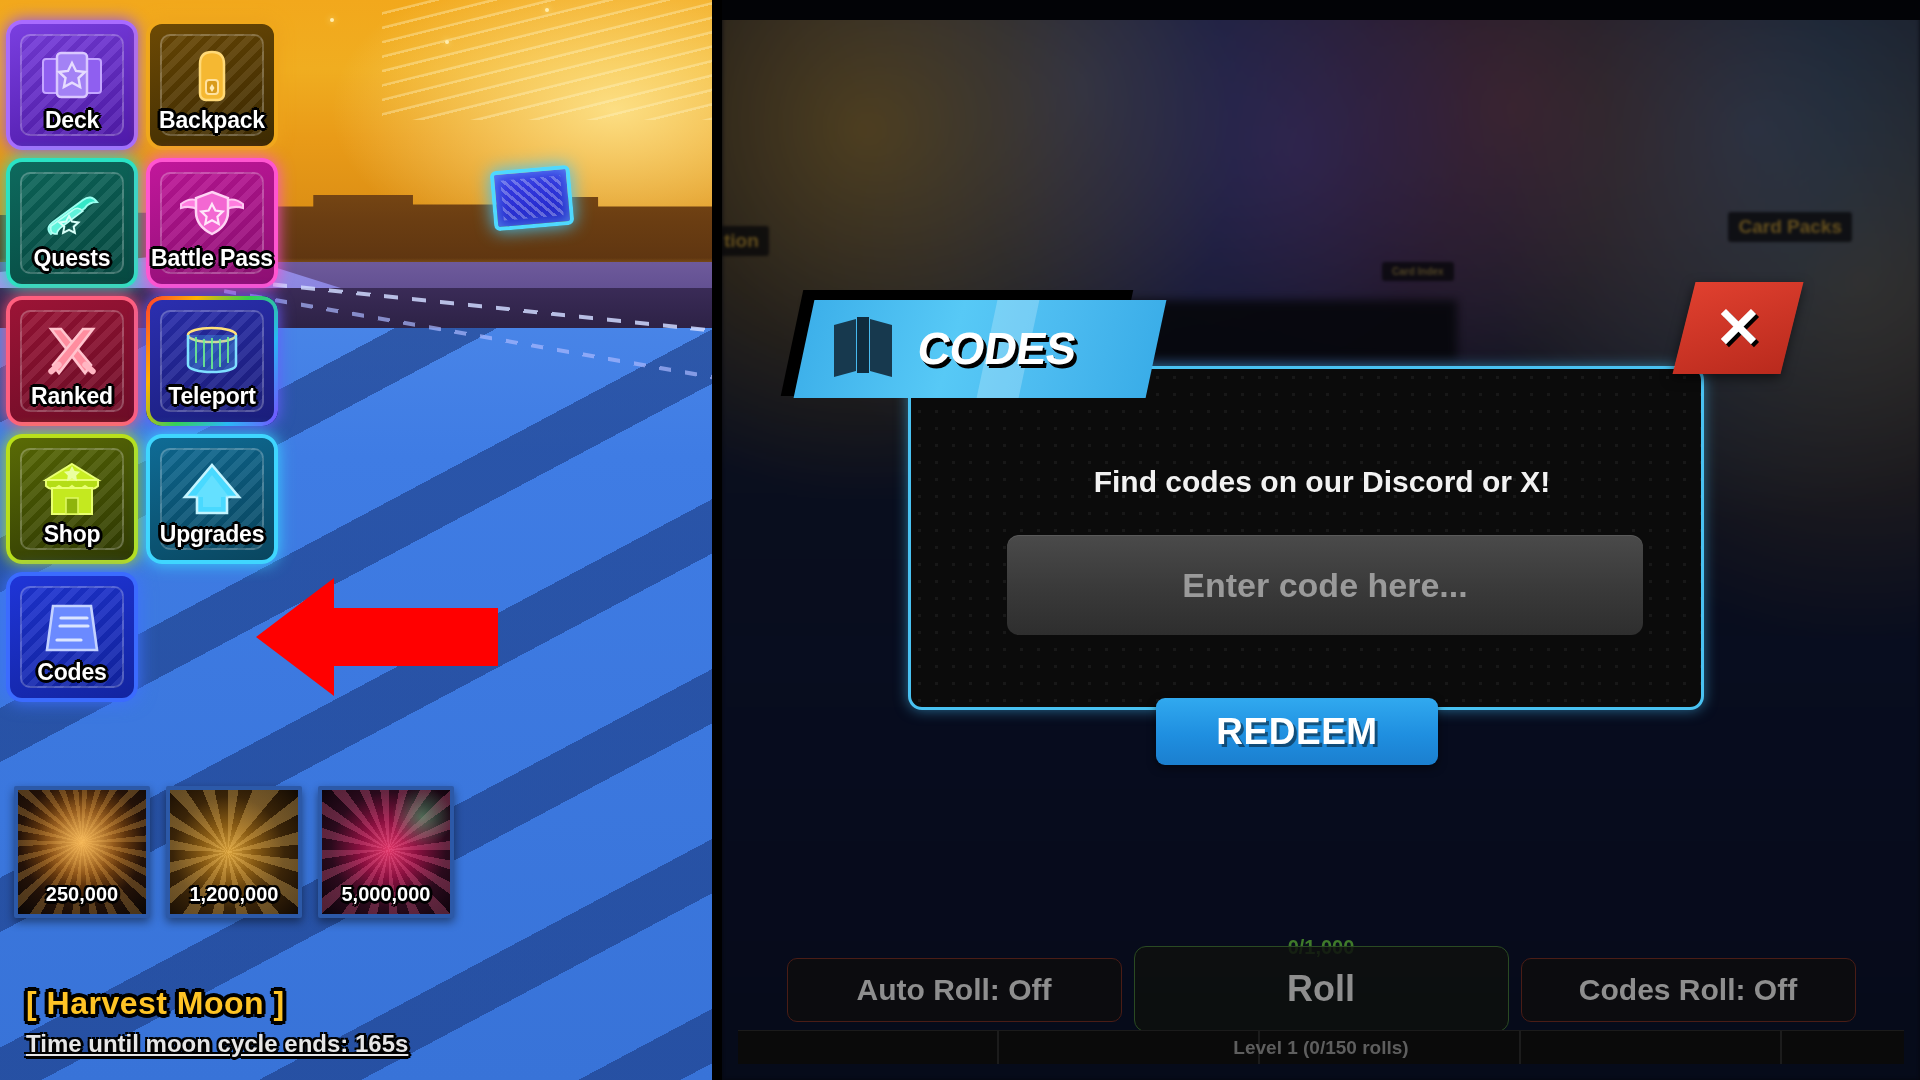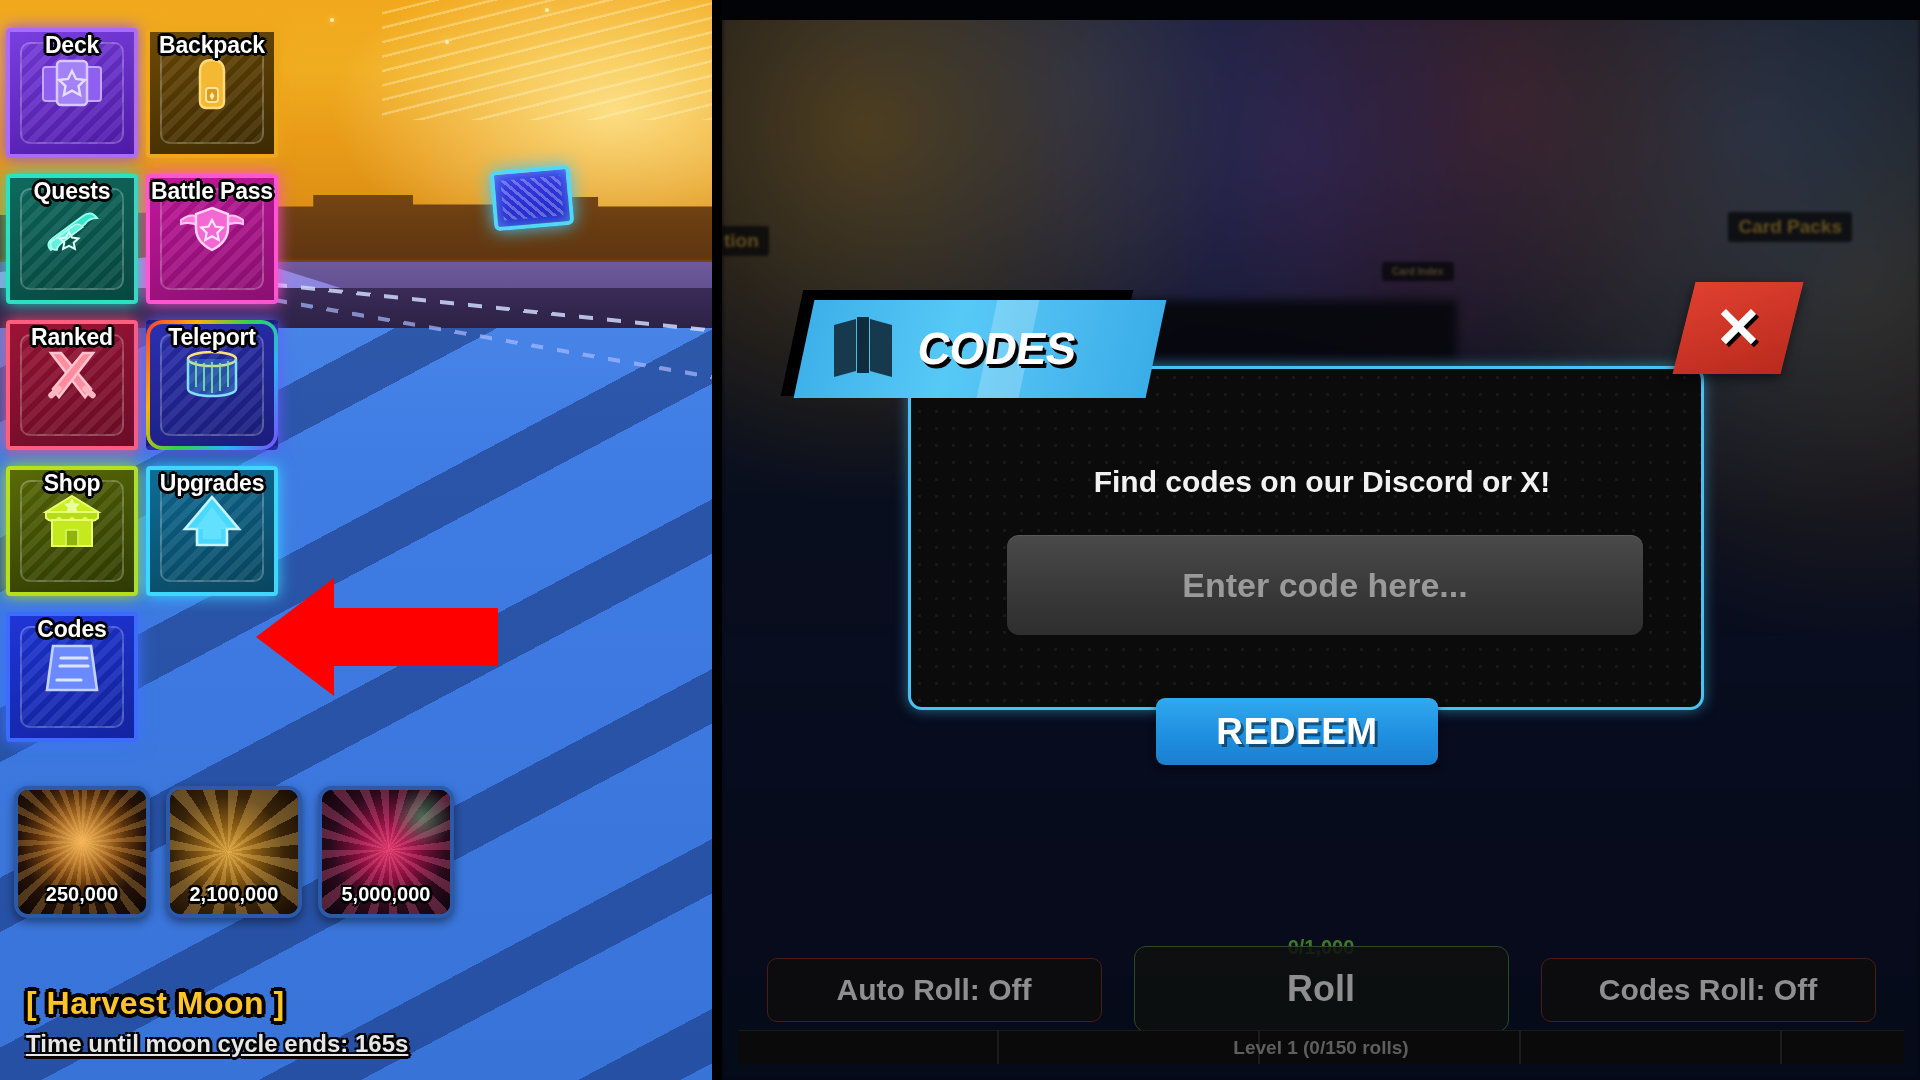--- a/index.html
+++ b/index.html
@@ -88,24 +88,23 @@
   }
 
   
   .menu-grid {
     position:absolute; left:6px; top:20px;
     display:grid; grid-template-columns: 132px 132px; gap: 8px 8px;
     z-index: 5;
   }
   .menu-btn {
     position:relative; width:132px; height:130px;
-    border-radius: 4px;
-    display:flex; justify-content:center;
+    border-radius: 16px;
+    display:flex; align-items:flex-end; justify-content:center;
     cursor:pointer;
-    margin-top:8px;
   }
   .menu-btn .inner {
     position:absolute; inset:10px; border-radius:10px;
     background: repeating-linear-gradient(135deg, rgba(255,255,255,.07) 0 6px, rgba(0,0,0,.06) 6px 12px);
     border:2px solid rgba(255,255,255,.22);
   }
   .menu-btn .icon-wrap {
     position:absolute; left:0; right:0; top:16px; height:72px;
     display:flex; align-items:center; justify-content:center;
   }
@@ -130,21 +129,21 @@
              -webkit-mask: linear-gradient(#000 0 0) content-box, linear-gradient(#000 0 0);
              -webkit-mask-composite: xor; mask-composite: exclude; }
   .m-shop  { background: linear-gradient(160deg,#5a6b06,#2f3903); border:4px solid #b9e01a; box-shadow:0 0 16px #b2dc18; }
   .m-set   { background: linear-gradient(160deg,#0c7a1f,#065213); border:4px solid #2ae84a; box-shadow:0 0 16px #27e347; }
   .m-upg   { background: linear-gradient(160deg,#0f6c96,#09465f); border:4px solid #3fd6ff; box-shadow:0 0 16px #3ad0ff; }
   .m-codes { background: linear-gradient(160deg,#1f35d8,#1224a0); border:4px solid #3b6bff; box-shadow:0 0 18px #3f72ff; }
 
   
   .cards-row { position:absolute; left:14px; top:786px; display:flex; gap:16px; z-index:5; }
   .card-slot {
-    position:relative; width:136px; height:132px; border-radius:14px;
+    position:relative; width:136px; height:132px; border-radius:2px;
     border:4px solid #2c59a8; background:#0d0d10; overflow:hidden;
     box-shadow: 0 4px 10px rgba(0,0,0,.45);
     cursor:pointer;
   }
   .card-art { position:absolute; inset:0; }
   .art-1 { background: radial-gradient(circle at 50% 42%, #f0a33a 0%, #8a4d10 32%, #241208 65%, #0a0605 100%); }
   .art-1::after{content:"";position:absolute;inset:0;background:radial-gradient(circle at 50% 40%, rgba(255,220,140,.35),transparent 45%),repeating-conic-gradient(from 0deg at 50% 42%, rgba(255,190,90,.25) 0 6deg, transparent 6deg 14deg);}
   .art-2 { background: radial-gradient(circle at 46% 50%, #d8a13b 0%, #8a5c14 28%, #3a2408 60%, #120a03 100%); }
   .art-2::after{content:"";position:absolute;inset:0;background:repeating-conic-gradient(from 30deg at 45% 50%, rgba(255,205,110,.3) 0 10deg, transparent 10deg 22deg);}
   .art-3 { background: radial-gradient(circle at 52% 48%, #e0386a 0%, #8c1040 30%, #2a0a1c 62%, #0a030a 100%); }
@@ -280,21 +279,21 @@
     font-size:37px; font-weight:bold; color:#fff; letter-spacing:.5px;
     text-shadow: 3px 3px 0 rgba(0,0,0,.45);
   }
 
   
   .bottom-bar { position:absolute; left:0; bottom:0; width:1198px; height:150px; z-index:8; }
   .roll-counter {
     position:absolute; left:0; right:0; top:6px; text-align:center;
     color:#3f7a2a; font-size:20px; font-weight:bold;
   }
-  .btn-row { position:absolute; left:0; top:28px; width:1198px; height:72px; display:flex; justify-content:center; align-items:flex-start; gap:32px; }
+  .btn-row { position:absolute; left:0; top:28px; width:1198px; height:72px; display:flex; justify-content:center; align-items:flex-start; gap:12px; }
   .roll-side {
     width:335px; height:64px; border-radius:10px;
     background: rgba(14,12,14,.82); border:1px solid #4a1d16;
     display:flex; align-items:center; justify-content:center; cursor:pointer;
   }
   .roll-side span { font-size:30px; font-weight:bold; color:#8e8e8e; }
   .roll-main {
     width:375px; height:86px; margin-top:-12px; border-radius:12px;
     background: rgba(14,16,14,.85); border:1px solid #2a4a22;
     display:flex; align-items:center; justify-content:center; cursor:pointer;
@@ -462,21 +461,21 @@
 
     </div>
 
     <div class="cards-row">
       <div class="card-slot">
         <div class="card-art art-1"></div>
         <div class="card-num">250,000</div>
       </div>
       <div class="card-slot">
         <div class="card-art art-2"></div>
-        <div class="card-num">2,100,000</div>
+        <div class="card-num">1,200,000</div>
       </div>
       <div class="card-slot">
         <div class="card-art art-3"></div>
         <div class="card-num">5,000,000</div>
       </div>
     </div>
 
     <div class="moon-info">
       <div class="moon-title">[ Harvest Moon ]</div>
       <div class="moon-sub">Time until moon cycle ends: 165s</div>

